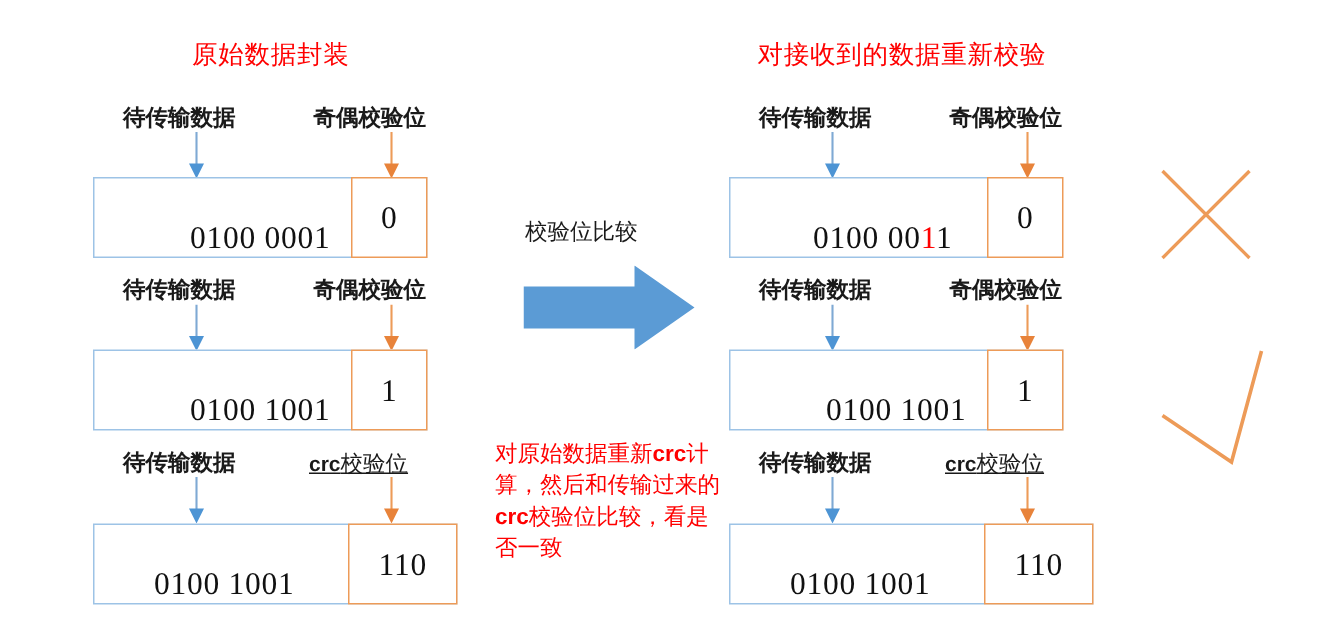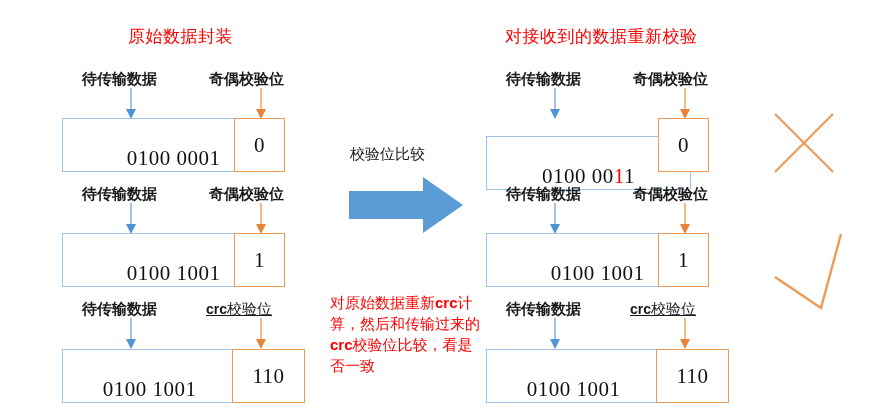--- a/index.html
+++ b/index.html
@@ -191,21 +191,21 @@
   <svg class="connector" style="left:546px; top:88px;" width="18" height="32">
     <line x1="9" y1="0" x2="9" y2="22" stroke="#7FA9D4" stroke-width="1.4"></line>
     <polygon points="4,21 14,21 9,31" fill="#4D94D4"></polygon>
   </svg>
   <svg class="connector" style="left:676px; top:88px;" width="18" height="32">
     <line x1="9" y1="0" x2="9" y2="22" stroke="#ED9B58" stroke-width="1.4"></line>
     <polygon points="4,21 14,21 9,31" fill="#E8833A"></polygon>
   </svg>
 
   <div class="packet" style="left:486px; top:118px; width:223px; height:54px;">
-    <div class="data-cell" style="width:205px; height:54px;margin-top:18px;">
+    <div class="data-cell" style="width:205px; height:54px;">
       <span class="bits"><span>0100 00</span><span class="err">1</span><span>1</span></span>
     </div>
     <div class="check-cell" style="left:172px; width:51px; height:54px;">
       <span class="checkval">0</span>
     </div>
   </div>
 
   <div class="abs cap" style="left:506px; top:185px;">待传输数据</div>
   <div class="abs cap" style="left:633px; top:185px;">奇偶校验位</div>
 

